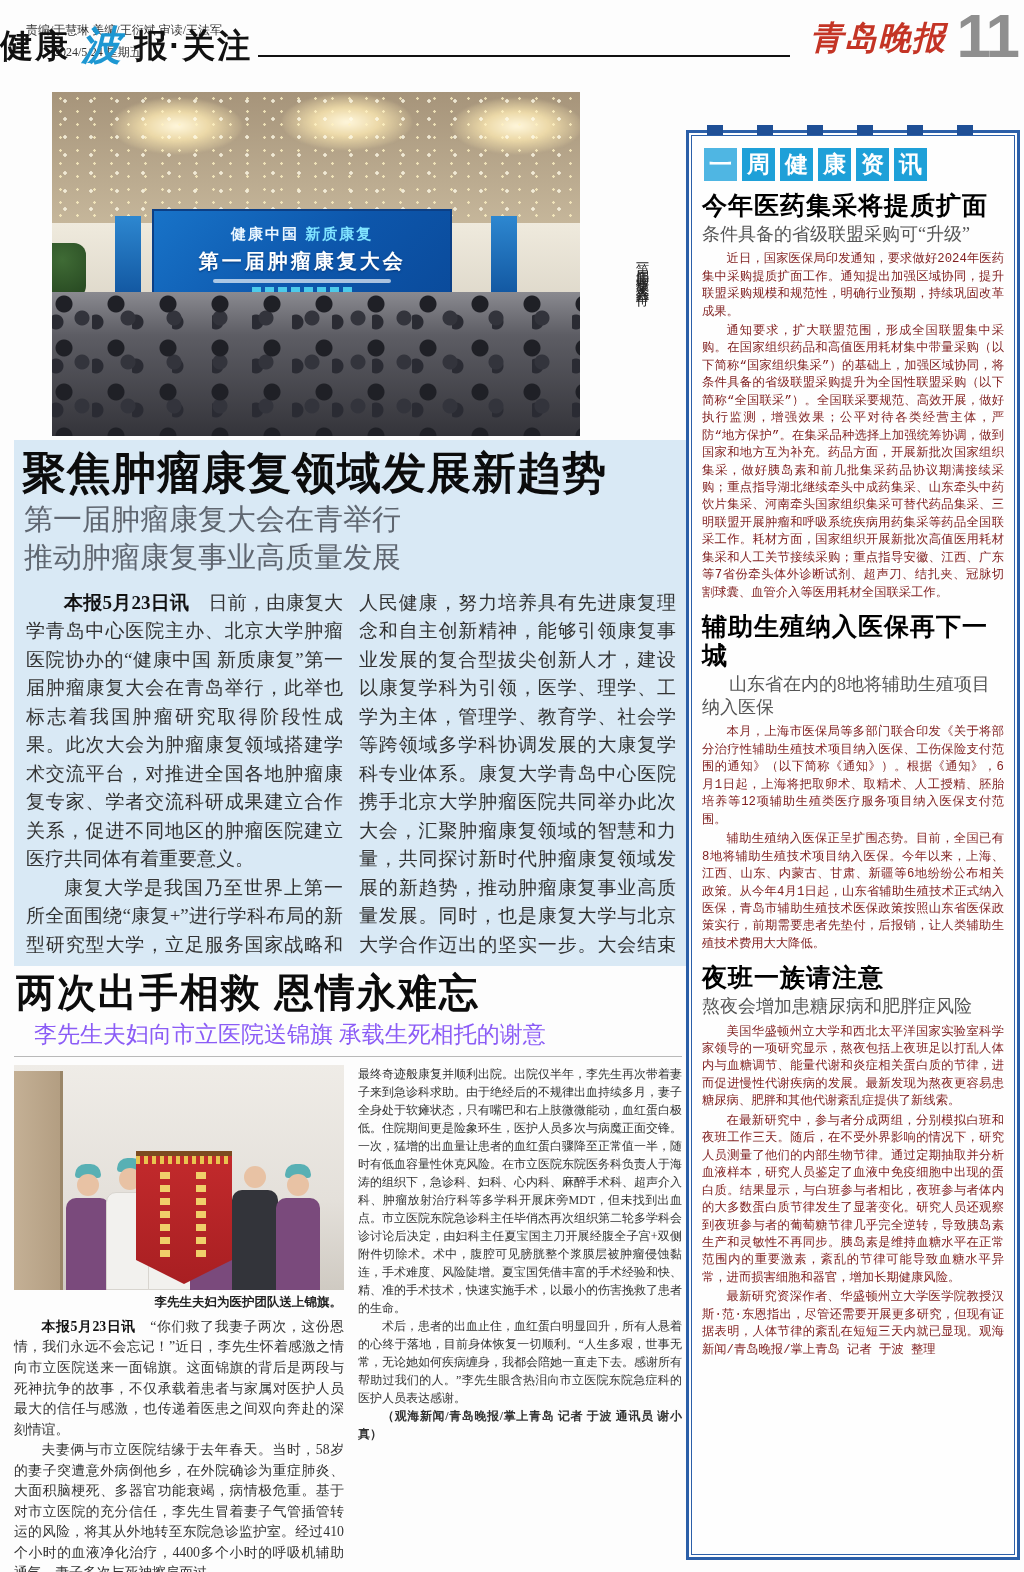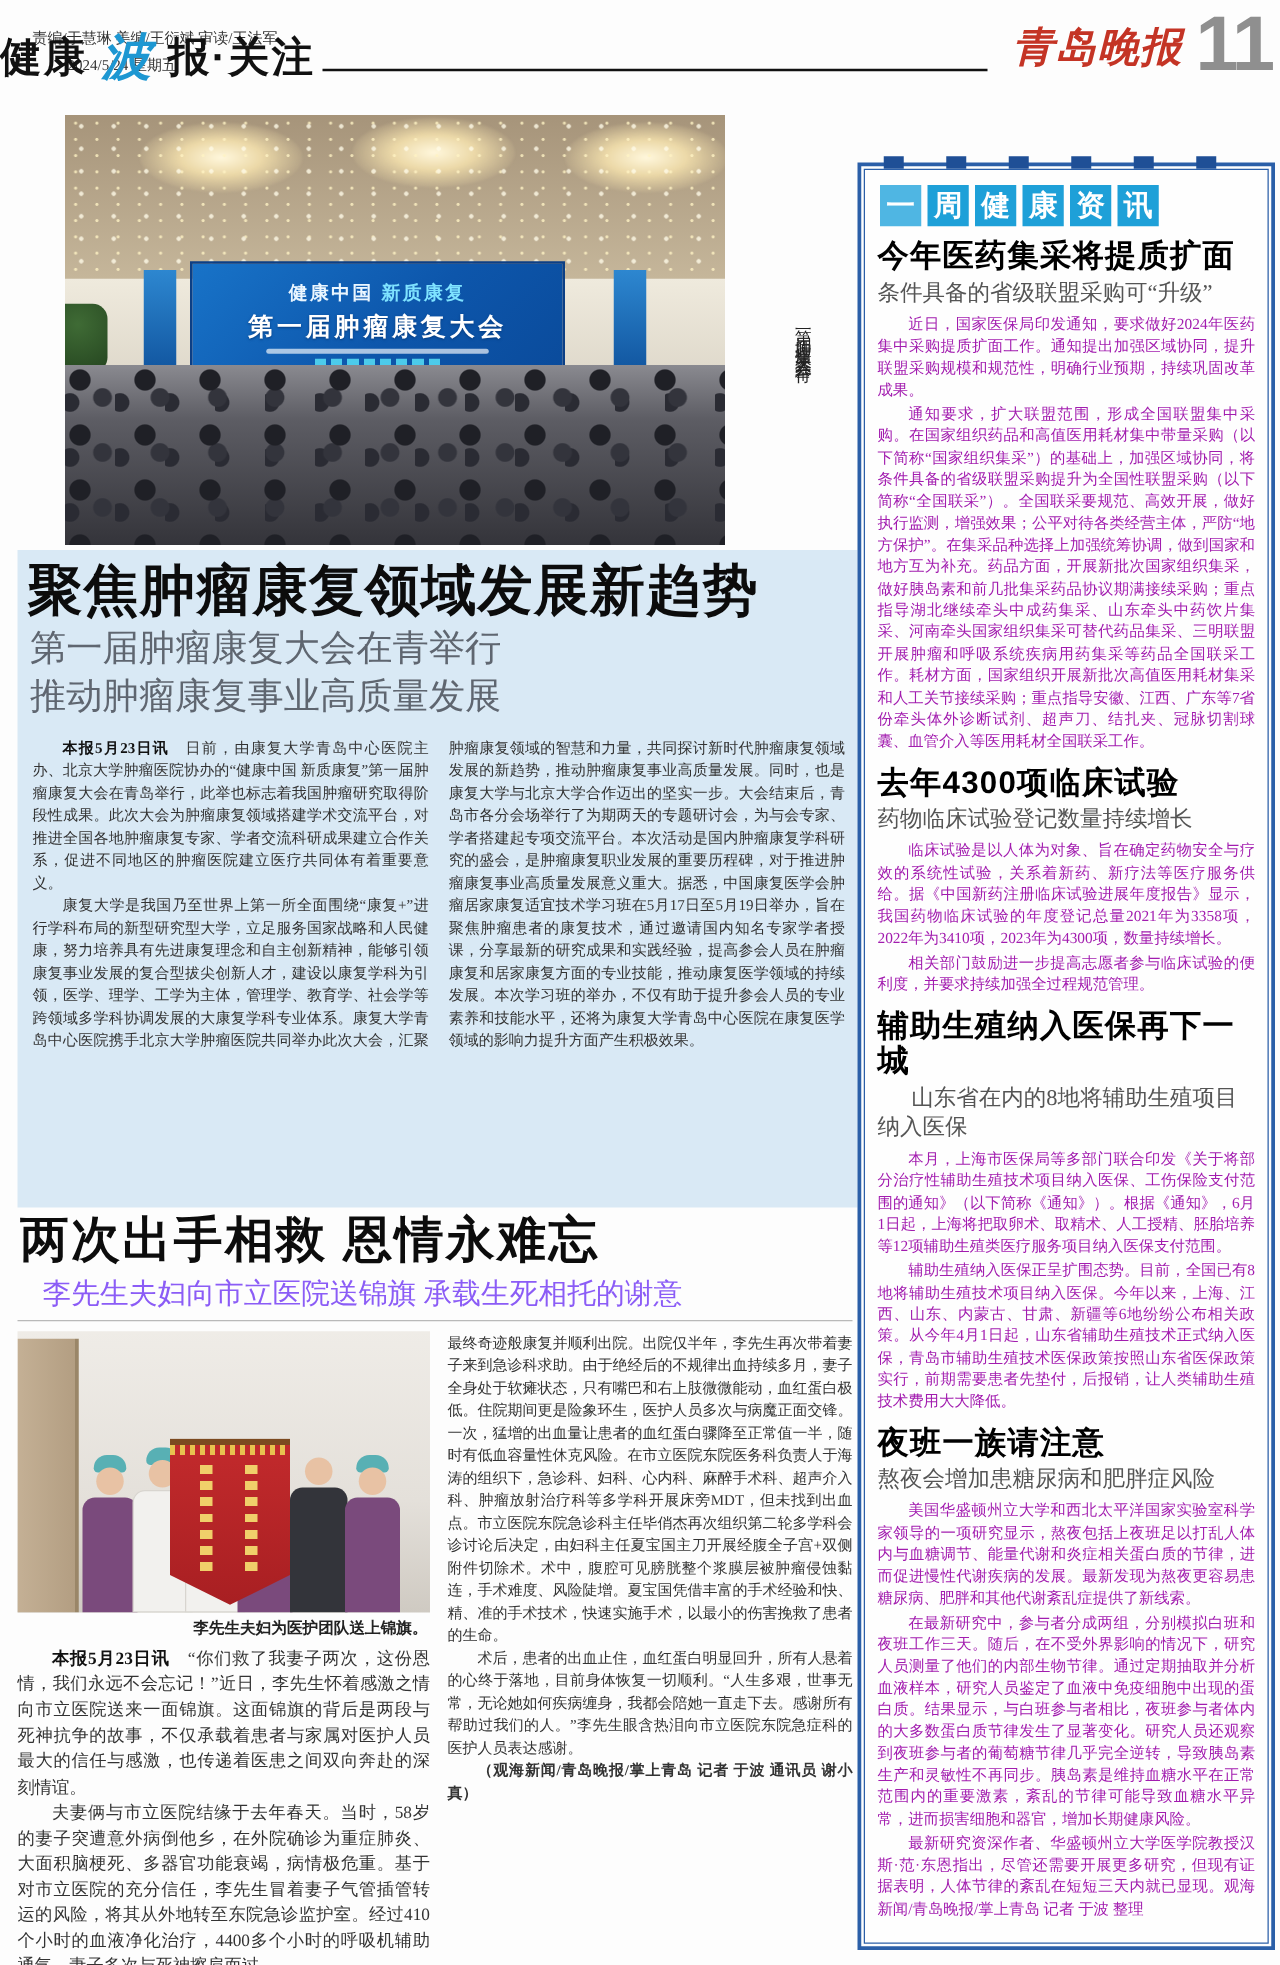--- a/index.html
+++ b/index.html
@@ -41,21 +41,21 @@
       radial-gradient(circle 8px at 4px 30px,#2a2b33 0 7px,transparent 8px),
       linear-gradient(#8a8a90 0%,#5d5d64 30%,#34343a 100%);
     background-size:52px 44px,46px 44px,40px 44px,100% 100%;}
   .vcaption{position:absolute;left:633px;top:253px;writing-mode:vertical-rl;font-size:13.5px;color:#222;letter-spacing:3px;}
 
   
   .main-article{position:absolute;left:14px;top:440px;width:674px;height:526px;background:#d9e9f5;}
   .main-headline{font-size:44px;font-weight:800;color:#0c0c0c;letter-spacing:1px;margin:8px 6px 4px 8px;line-height:1.12;}
   .main-sub{font-size:29px;color:#5f6670;margin:0 0 0 10px;line-height:1.3;font-weight:500;}
   .main-body{margin:12px 12px 0 12px;height:372px;column-count:2;column-gap:16px;overflow:hidden;}
-  .main-body p,.twocol p{font-size:12px;line-height:1.5;text-align:justify;text-indent:2em;margin:0;color:#333;}
+  .main-body p,.twocol p{font-size:19px;line-height:1.5;text-align:justify;text-indent:2em;margin:0;color:#333;}
   .lead{font-weight:700;color:#111;}
   .sig{font-weight:600;color:#222;}
 
   
   .rescue{position:absolute;left:14px;top:972px;width:668px;}
   .rescue-headline{font-size:39px;font-weight:800;color:#0c0c0c;letter-spacing:2px;margin:0 0 4px 2px;line-height:1.1;}
   .rescue-sub{font-size:23px;color:#8b5cf6;margin:0 0 6px 20px;font-weight:500;}
   .rescue-rule{height:1px;background:#b9b9b9;margin:2px 0 8px 0;}
   .rescue-cols{display:flex;gap:14px;}
   .rcol-left{width:330px;flex:none;}
@@ -83,21 +83,21 @@
   
   .sidebar{position:absolute;left:686px;top:130px;width:334px;height:1430px;border:3px solid #2b5fa8;background:#fefefe;box-sizing:border-box;}
   .sidebar-inner{position:absolute;left:2px;top:2px;right:2px;bottom:2px;border:1px solid #2b5fa8;padding:8px 10px 4px 10px;overflow:hidden;}
   .tab{position:absolute;top:-8px;width:16px;height:10px;background:#1f4f96;}
   .badge{display:flex;gap:5px;margin:4px 0 8px 2px;}
   .badge .bx{width:33px;height:33px;background:#1ea0d8;color:#fff;font-weight:800;font-size:23px;display:flex;align-items:center;justify-content:center;font-family:"Liberation Sans",sans-serif;}
   .badge .bx.first{background:#4fb6e3;}
   .sb-h{font-size:25px;font-weight:800;color:#000;line-height:1.15;margin:10px 0 3px 0;font-family:"Liberation Sans",sans-serif;letter-spacing:1px;}
   .sb-sub{font-size:18px;color:#555;margin:0 0 5px 0;line-height:1.3;font-weight:500;}
   .sb-sub.indent{text-indent:1.5em;}
-  .sidebar p{font-size:12.3px;line-height:1.42;text-align:justify;text-indent:2em;margin:0 0 2px 0;color:#a21caf;}
+  .sidebar p{font-size:12.3px;line-height:1.42;text-align:justify;text-indent:2em;margin:0 0 2px 0;color:#7f1d1d;font-family:Liberation Mono, monospace;}
 </style>
 </head>
 <body>
 
 <div class="credits">
   <div>责编/于慧琳  美编/王衍斌  审读/王法军</div>
   <div class="l2">2024/5/24  星期五</div>
 </div>
 <div class="section-title sans">
   <span>健康</span>
@@ -210,26 +210,20 @@
       <div class="bx">讯</div>
     </div>
 
     <div>
       <div class="sb-h">今年医药集采将提质扩面</div>
       <div class="sb-sub">条件具备的省级联盟采购可“升级”</div>
       <p>近日，国家医保局印发通知，要求做好2024年医药集中采购提质扩面工作。通知提出加强区域协同，提升联盟采购规模和规范性，明确行业预期，持续巩固改革成果。</p>
       <p>通知要求，扩大联盟范围，形成全国联盟集中采购。在国家组织药品和高值医用耗材集中带量采购（以下简称“国家组织集采”）的基础上，加强区域协同，将条件具备的省级联盟采购提升为全国性联盟采购（以下简称“全国联采”）。全国联采要规范、高效开展，做好执行监测，增强效果；公平对待各类经营主体，严防“地方保护”。在集采品种选择上加强统筹协调，做到国家和地方互为补充。药品方面，开展新批次国家组织集采，做好胰岛素和前几批集采药品协议期满接续采购；重点指导湖北继续牵头中成药集采、山东牵头中药饮片集采、河南牵头国家组织集采可替代药品集采、三明联盟开展肿瘤和呼吸系统疾病用药集采等药品全国联采工作。耗材方面，国家组织开展新批次高值医用耗材集采和人工关节接续采购；重点指导安徽、江西、广东等7省份牵头体外诊断试剂、超声刀、结扎夹、冠脉切割球囊、血管介入等医用耗材全国联采工作。</p>
     </div>
 
-    <div>
-      <div class="sb-h">去年4300项临床试验</div>
-      <div class="sb-sub">药物临床试验登记数量持续增长</div>
-      <p>临床试验是以人体为对象、旨在确定药物安全与疗效的系统性试验，关系着新药、新疗法等医疗服务供给。据《中国新药注册临床试验进展年度报告》显示，我国药物临床试验的年度登记总量2021年为3358项，2022年为3410项，2023年为4300项，数量持续增长。</p>
-      <p>相关部门鼓励进一步提高志愿者参与临床试验的便利度，并要求持续加强全过程规范管理。</p>
-    </div>
 
     <div>
       <div class="sb-h">辅助生殖纳入医保再下一城</div>
       <div class="sb-sub indent">山东省在内的8地将辅助生殖项目纳入医保</div>
       <p>本月，上海市医保局等多部门联合印发《关于将部分治疗性辅助生殖技术项目纳入医保、工伤保险支付范围的通知》（以下简称《通知》）。根据《通知》，6月1日起，上海将把取卵术、取精术、人工授精、胚胎培养等12项辅助生殖类医疗服务项目纳入医保支付范围。</p>
       <p>辅助生殖纳入医保正呈扩围态势。目前，全国已有8地将辅助生殖技术项目纳入医保。今年以来，上海、江西、山东、内蒙古、甘肃、新疆等6地纷纷公布相关政策。从今年4月1日起，山东省辅助生殖技术正式纳入医保，青岛市辅助生殖技术医保政策按照山东省医保政策实行，前期需要患者先垫付，后报销，让人类辅助生殖技术费用大大降低。</p>
     </div>
 
     <div>
       <div class="sb-h">夜班一族请注意</div>

